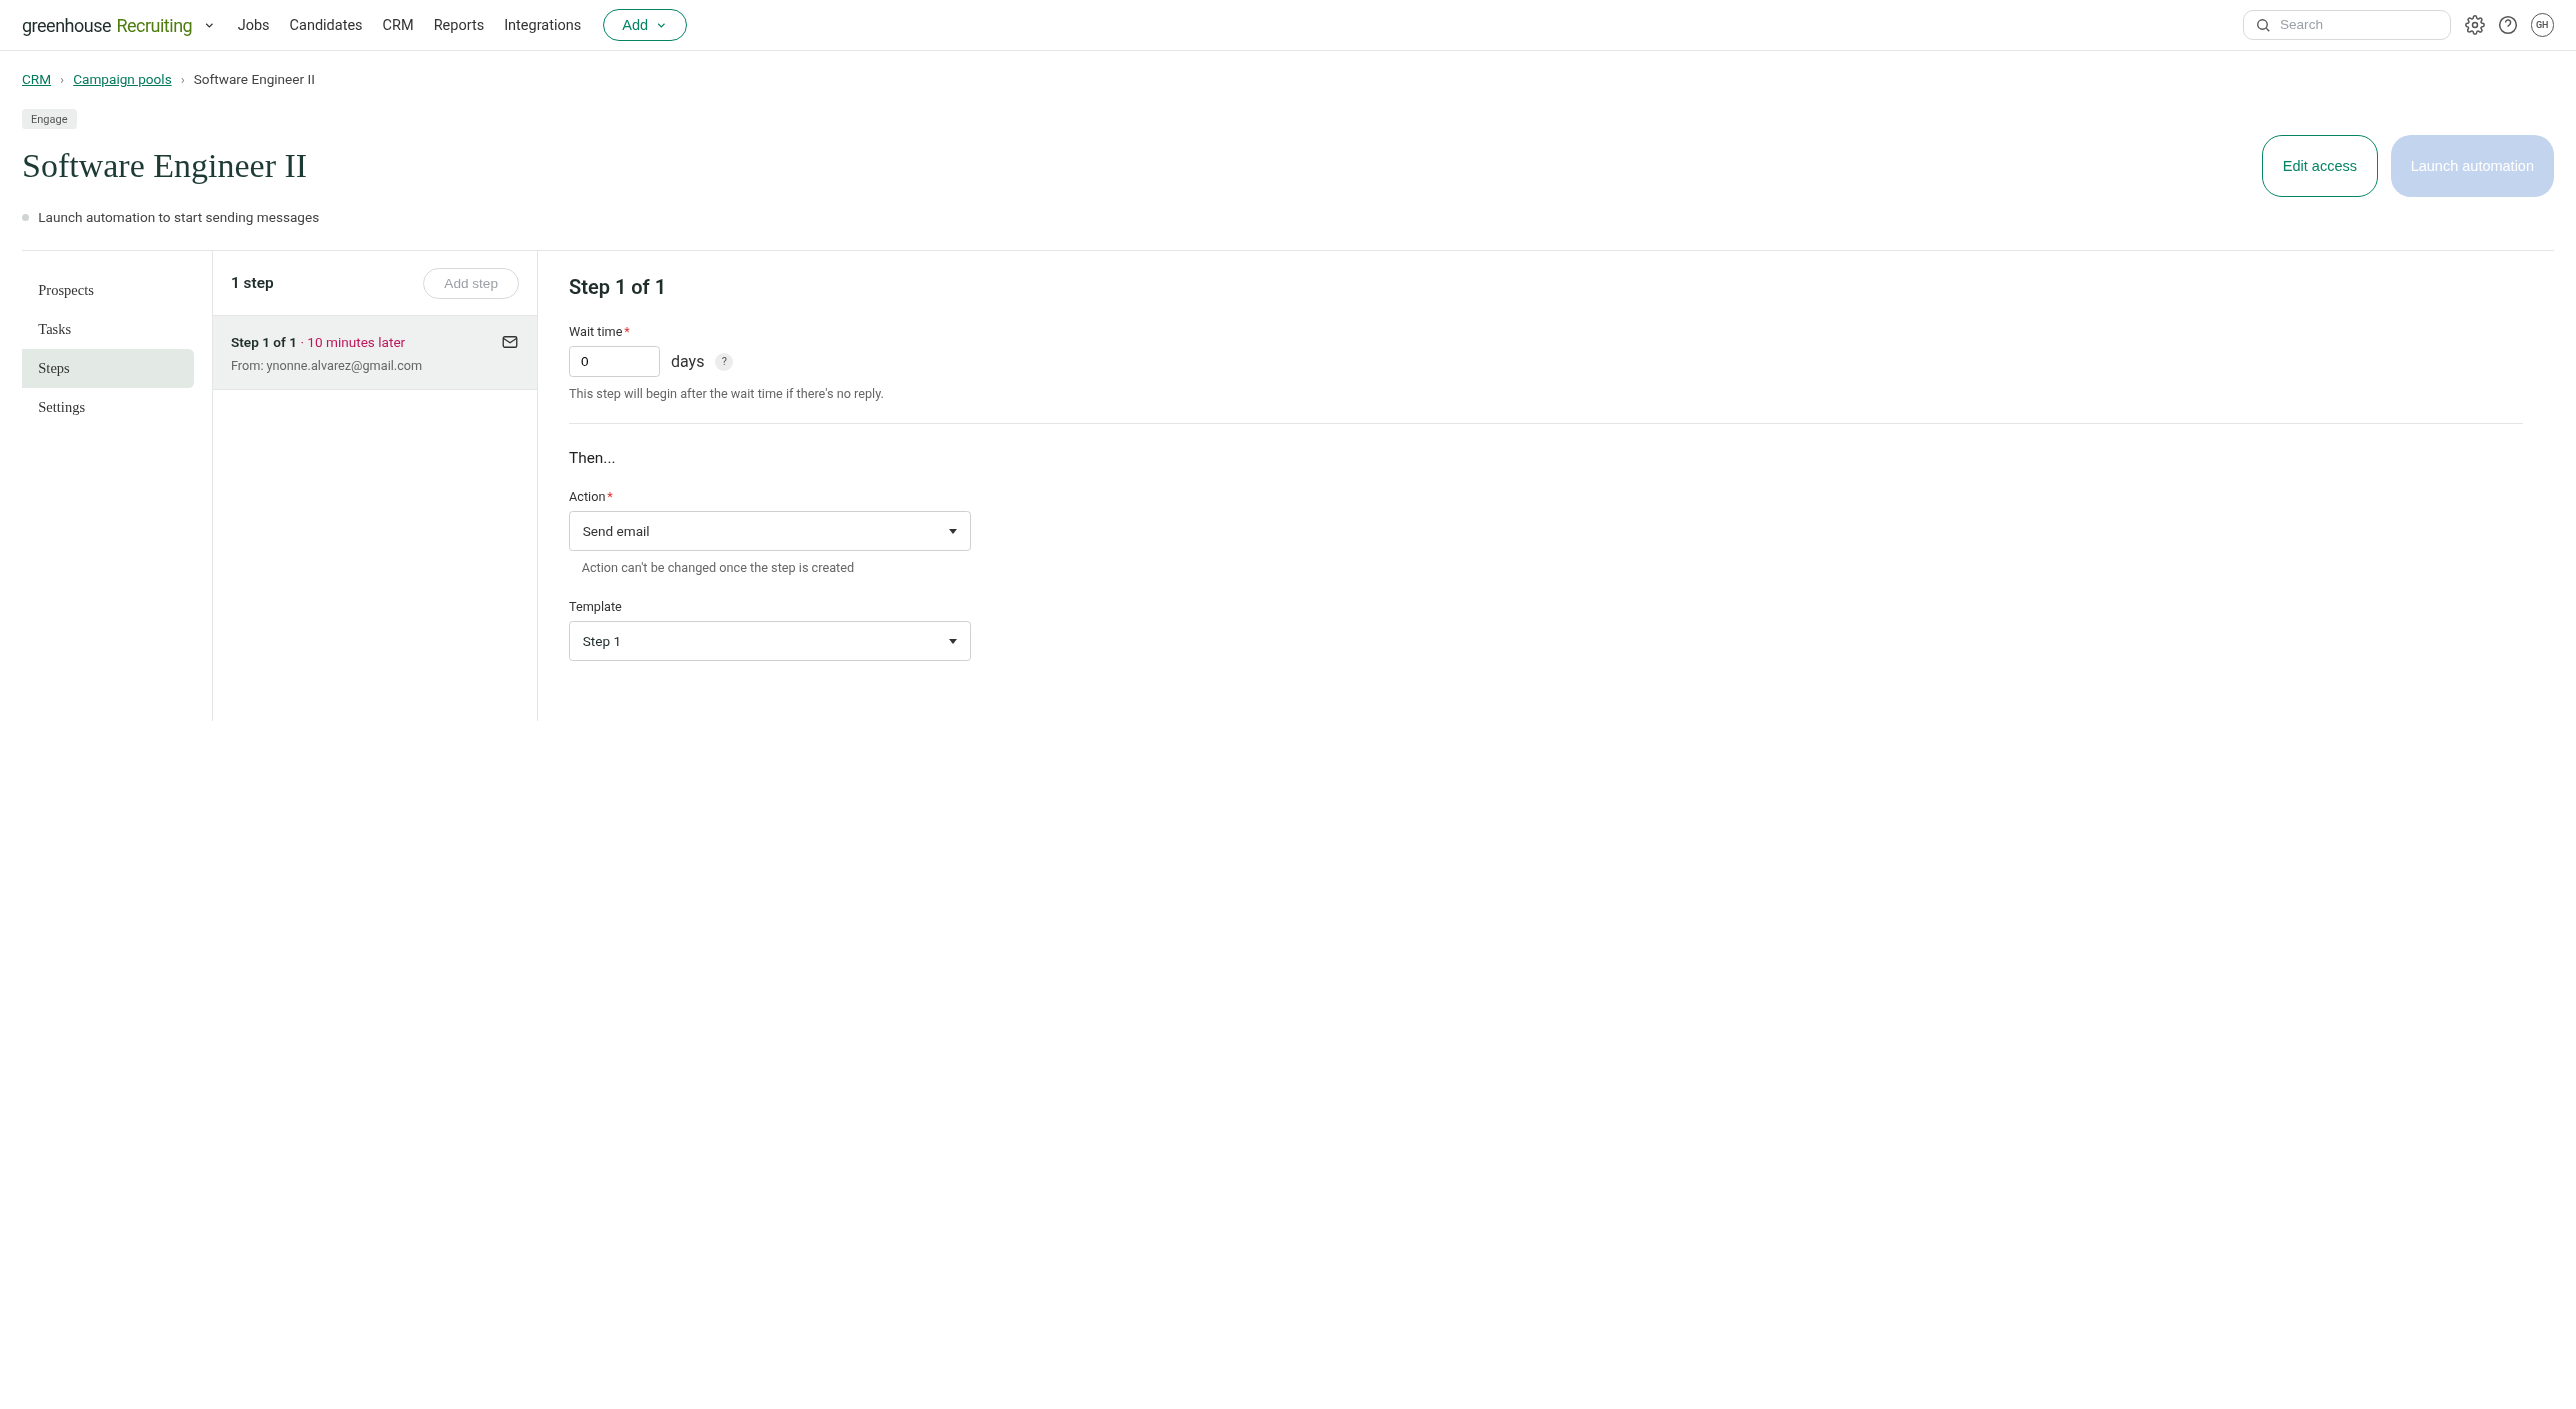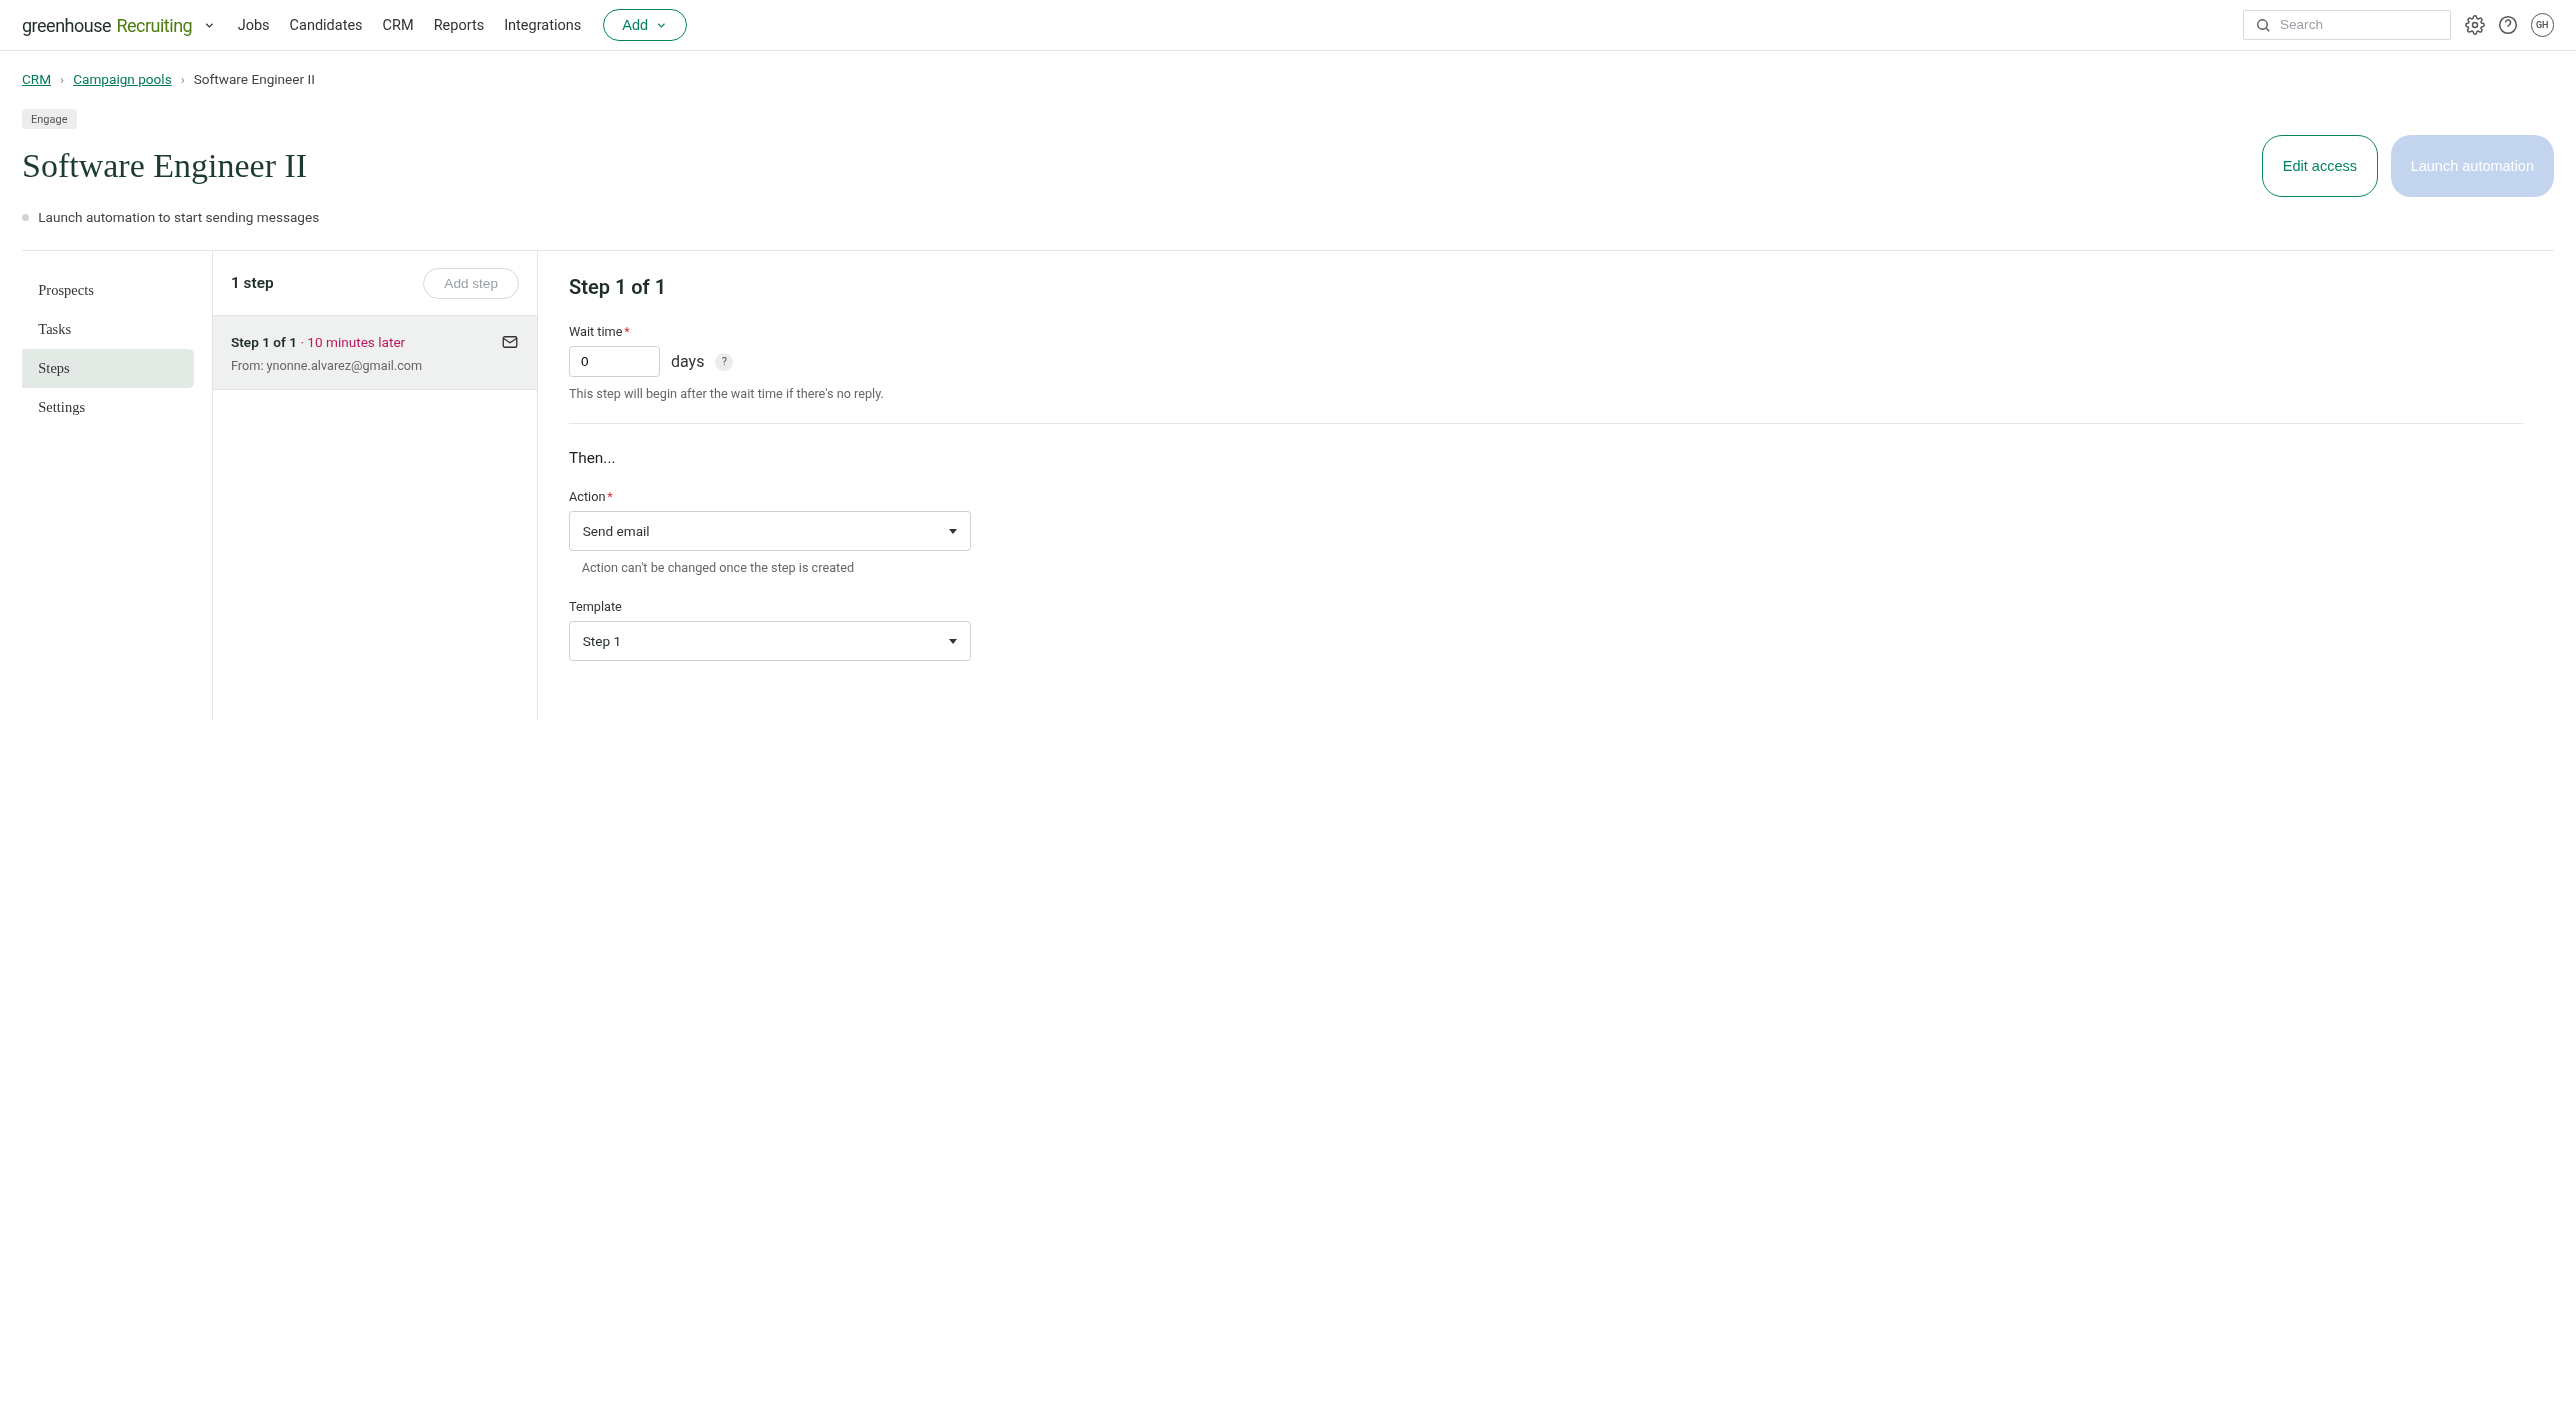--- a/index.html
+++ b/index.html
@@ -26,21 +26,21 @@
   .add-btn {
     margin-left: 22px;
     display: inline-flex; align-items: center; gap: 7.2px;
     border: 1.4px solid #048465; color: #048465;
     background: #fff; border-radius: 20px;
     padding: 7.2px 18px; font-size: 14.5px; cursor: pointer;
   }
   .spacer { flex: 1; }
   .search-box {
     display: flex; align-items: flex-start; gap: 9px;
-    border: 0.9px solid #d9d9d9; border-radius: 2px;
+    border: 0.9px solid #d9d9d9; border-radius: 10px;
     padding: 5.4px 11px; width: 208px;
   }
   .search-box input { border: none; outline: none; font-size: 13.6px; color: #333; width: 100%; background: transparent; }
   .search-box input::placeholder { color: #9aa0a6; }
   .top-icons { display: flex; align-items: center; gap: 12.7px; margin-left: 14.5px; }
   .icon-btn { cursor: pointer; color: #555; display: inline-flex; }
   .avatar {
     width: 23.5px; height: 23.5px; border-radius: 50%;
     border: 1.4px solid #555; color: #555;
     display: flex; align-items: center; justify-content: center;

